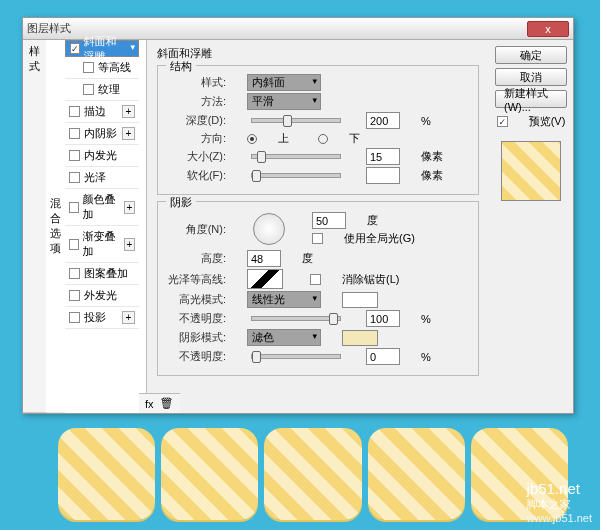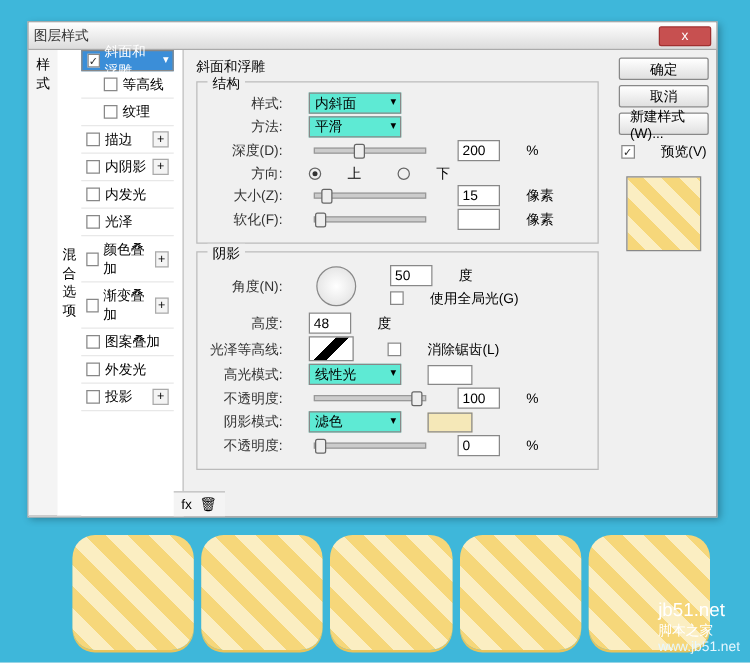--- a/index.html
+++ b/index.html
@@ -15,21 +15,21 @@
 .si.sel{background:#3b8ed8;color:#fff}
 .si.sub{padding-left:18px}
 .ck{width:11px;height:11px;border:1px solid #888;background:#fff;display:inline-flex;align-items:center;justify-content:center;font-size:9px;color:#333}
 .plus{margin-left:auto;width:13px;height:13px;border:1px solid #aaa;display:flex;align-items:center;justify-content:center;font-size:10px;background:#f4f4f4}
 .sfoot{margin-top:auto;padding:3px 6px;border-top:1px solid #bbb;background:#f4f4f4;display:flex;gap:6px;align-items:center}
 .mid{flex:1;padding:6px 10px;overflow:hidden}
 .grp{border:1px solid #bbb;padding:6px 8px 8px;margin-bottom:6px;position:relative}
 .grp>.gl{position:absolute;top:-7px;left:8px;background:#f0f0f0;padding:0 4px}
 .row{display:flex;align-items:center;margin:2px 0;gap:21px}
 .lbl{width:60px;text-align:right;color:#333}
-.sel{height:17px;border:1px solid #888;background:#5eead4;padding:0 14px 0 4px;min-width:74px;position:relative}
+.sel{height:17px;border:1px solid #888;background:#a3a3a3;padding:0 14px 0 4px;min-width:74px;position:relative}
 .sel::after{content:"▾";position:absolute;right:3px;top:1px;font-size:9px}
 .sld{flex:1;height:5px;background:#ccc;border:1px solid #999;position:relative;margin:0 4px;max-width:90px}
 .sld .th{position:absolute;top:-4px;width:9px;height:12px;background:#eee;border:1px solid #666;border-radius:2px}
 .num{width:34px;height:17px;border:1px solid #888;background:#fff;padding:0 3px;display:flex;align-items:center}
 .rad{width:10px;height:10px;border:1px solid #666;border-radius:50%;display:inline-flex;align-items:center;justify-content:center}
 .rad.on::after{content:"";width:4px;height:4px;background:#333;border-radius:50%}
 .dial{width:32px;height:32px;border:1px solid #888;border-radius:50%;background:radial-gradient(circle,#fff,#ddd);margin:2px 6px}
 .sw{width:36px;height:20px;border:1px solid #888;background:linear-gradient(135deg,#fff 40%,#000 40% 60%,#fff 60%)}
 .colb{width:36px;height:16px;border:1px solid #888}
 .btn{height:18px;border:1px solid #888;background:linear-gradient(#fff,#e0e0e0);padding:0 8px;display:flex;align-items:center;justify-content:center;border-radius:2px}

